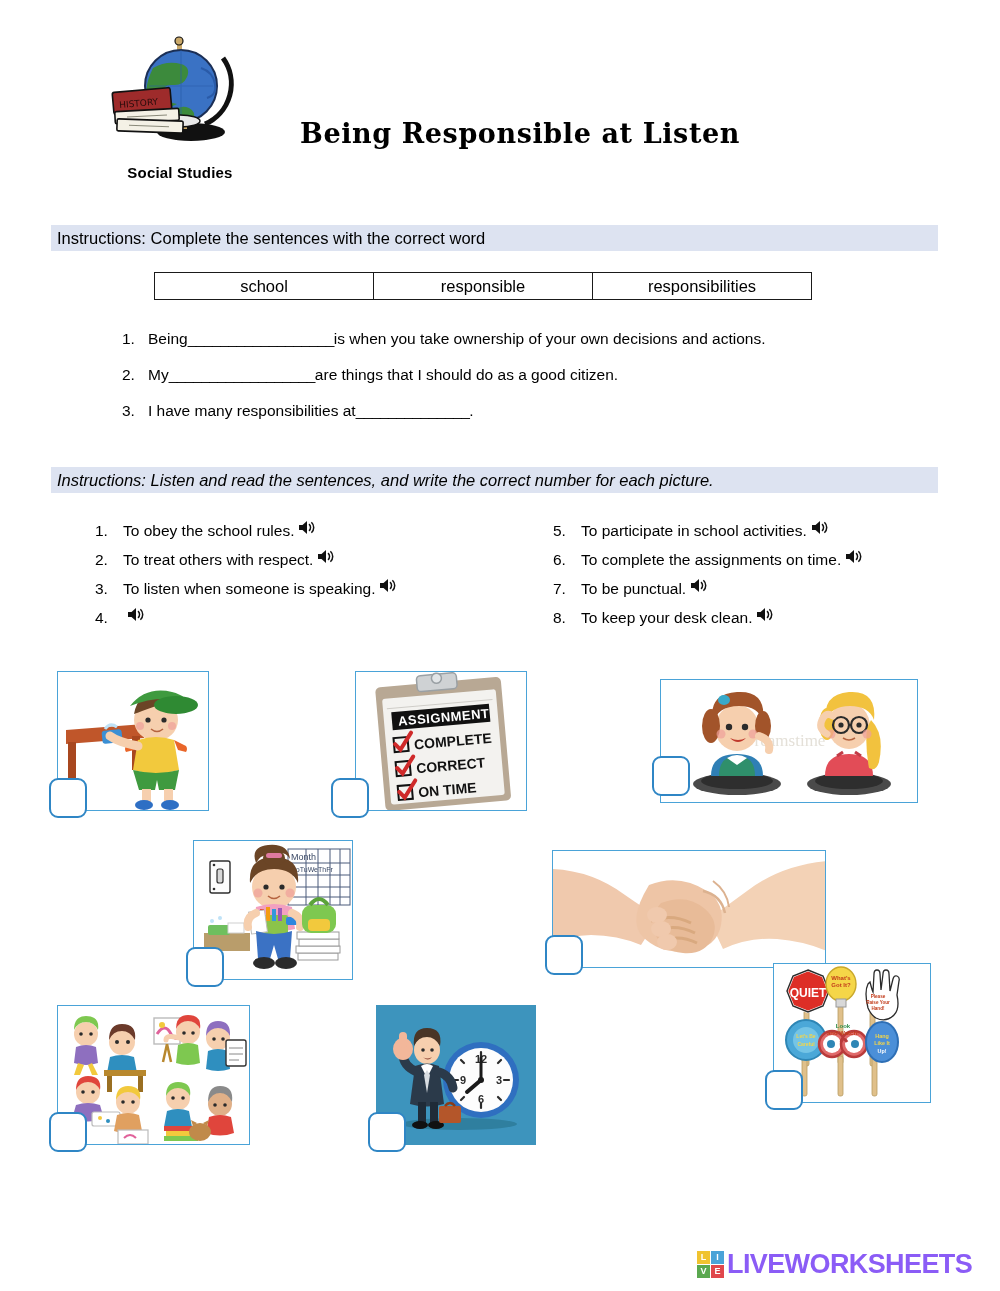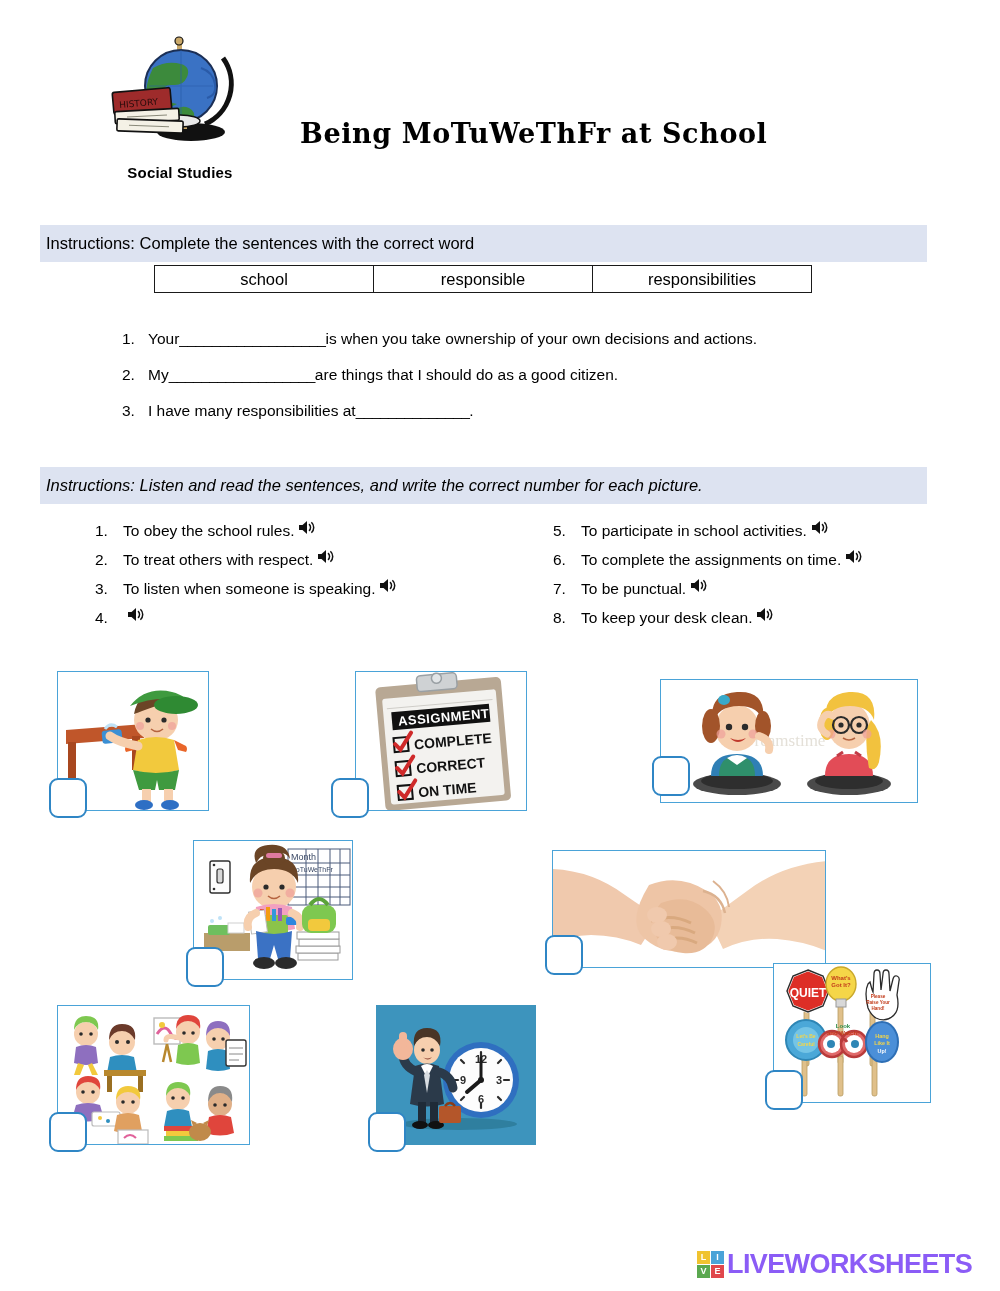--- a/index.html
+++ b/index.html
@@ -48,38 +48,38 @@
     font-family: "DejaVu Serif", "Liberation Serif", serif;
     font-size: 27px;
     font-weight: bold;
     letter-spacing: .6px;
     white-space: nowrap;
   }
 
   
   .banner {
     position: absolute;
-    left: 40px;
+    left: 51px;
     width: 887px;
-    height: 37px;
+    height: 26px;
     background: #dde3f1;
     display: flex;
     align-items: center;
     padding-left: 6px;
     box-sizing: border-box;
     font-size: 16.5px;
   }
   #banner-1 { top: 225px; }
   #banner-2 { top: 467px; font-style: italic; }
 
   
   .wordbank {
     position: absolute;
     left: 154px;
-    top: 265px;
+    top: 272px;
     border-collapse: collapse;
     border-radius: 10px;
   }
   .wordbank td {
     border: 1px solid #1a1a1a;
     width: 214px;
     height: 26px;
     text-align: center;
     font-size: 16.5px;
     padding: 0 2px;
@@ -228,39 +228,39 @@
           <rect x="10" y="82" width="64" height="12" rx="1.5" fill="#f4f1e6" stroke="#111" stroke-width="1.6" transform="rotate(-3 42 88)"></rect>
           <rect x="12" y="92" width="66" height="12" rx="1.5" fill="#f4f1e6" stroke="#111" stroke-width="1.6" transform="rotate(2 45 98)"></rect>
           <line x1="22" y1="88" x2="62" y2="88" stroke="#8a8a7a" stroke-width="1" transform="rotate(-3 42 88)"></line>
           <line x1="24" y1="98" x2="64" y2="98" stroke="#8a8a7a" stroke-width="1" transform="rotate(2 45 98)"></line>
         </g>
       </svg>
     </div>
     <div class="logo-caption">Social Studies</div>
   </div>
 
-  <div class="worksheet-title">Being MoTuWeThFr at School</div>
+  <div class="worksheet-title">Being Responsible at Listen</div>
 </div>
 
 <div class="banner" id="banner-1">Instructions: Complete the sentences with the correct word</div>
 
 <table class="wordbank">
   <tbody>
       <tr>
     <td>school</td>
     <td>responsible</td>
     <td>responsibilities</td>
   </tr>
 </tbody>
   </table>
 
 <div class="sentences">
   <div class="sent-row">
     <span class="sent-num">1.</span>
-    <span>Your </span>
+    <span>Being </span>
     <span class="blank">__________________</span>
     <span> is when you take ownership of your own decisions and actions.</span>
   </div>
   <div class="sent-row">
     <span class="sent-num">2.</span>
     <span>My </span>
     <span class="blank">__________________</span>
     <span> are things that I should do as a good citizen.</span>
   </div>
   <div class="sent-row">

